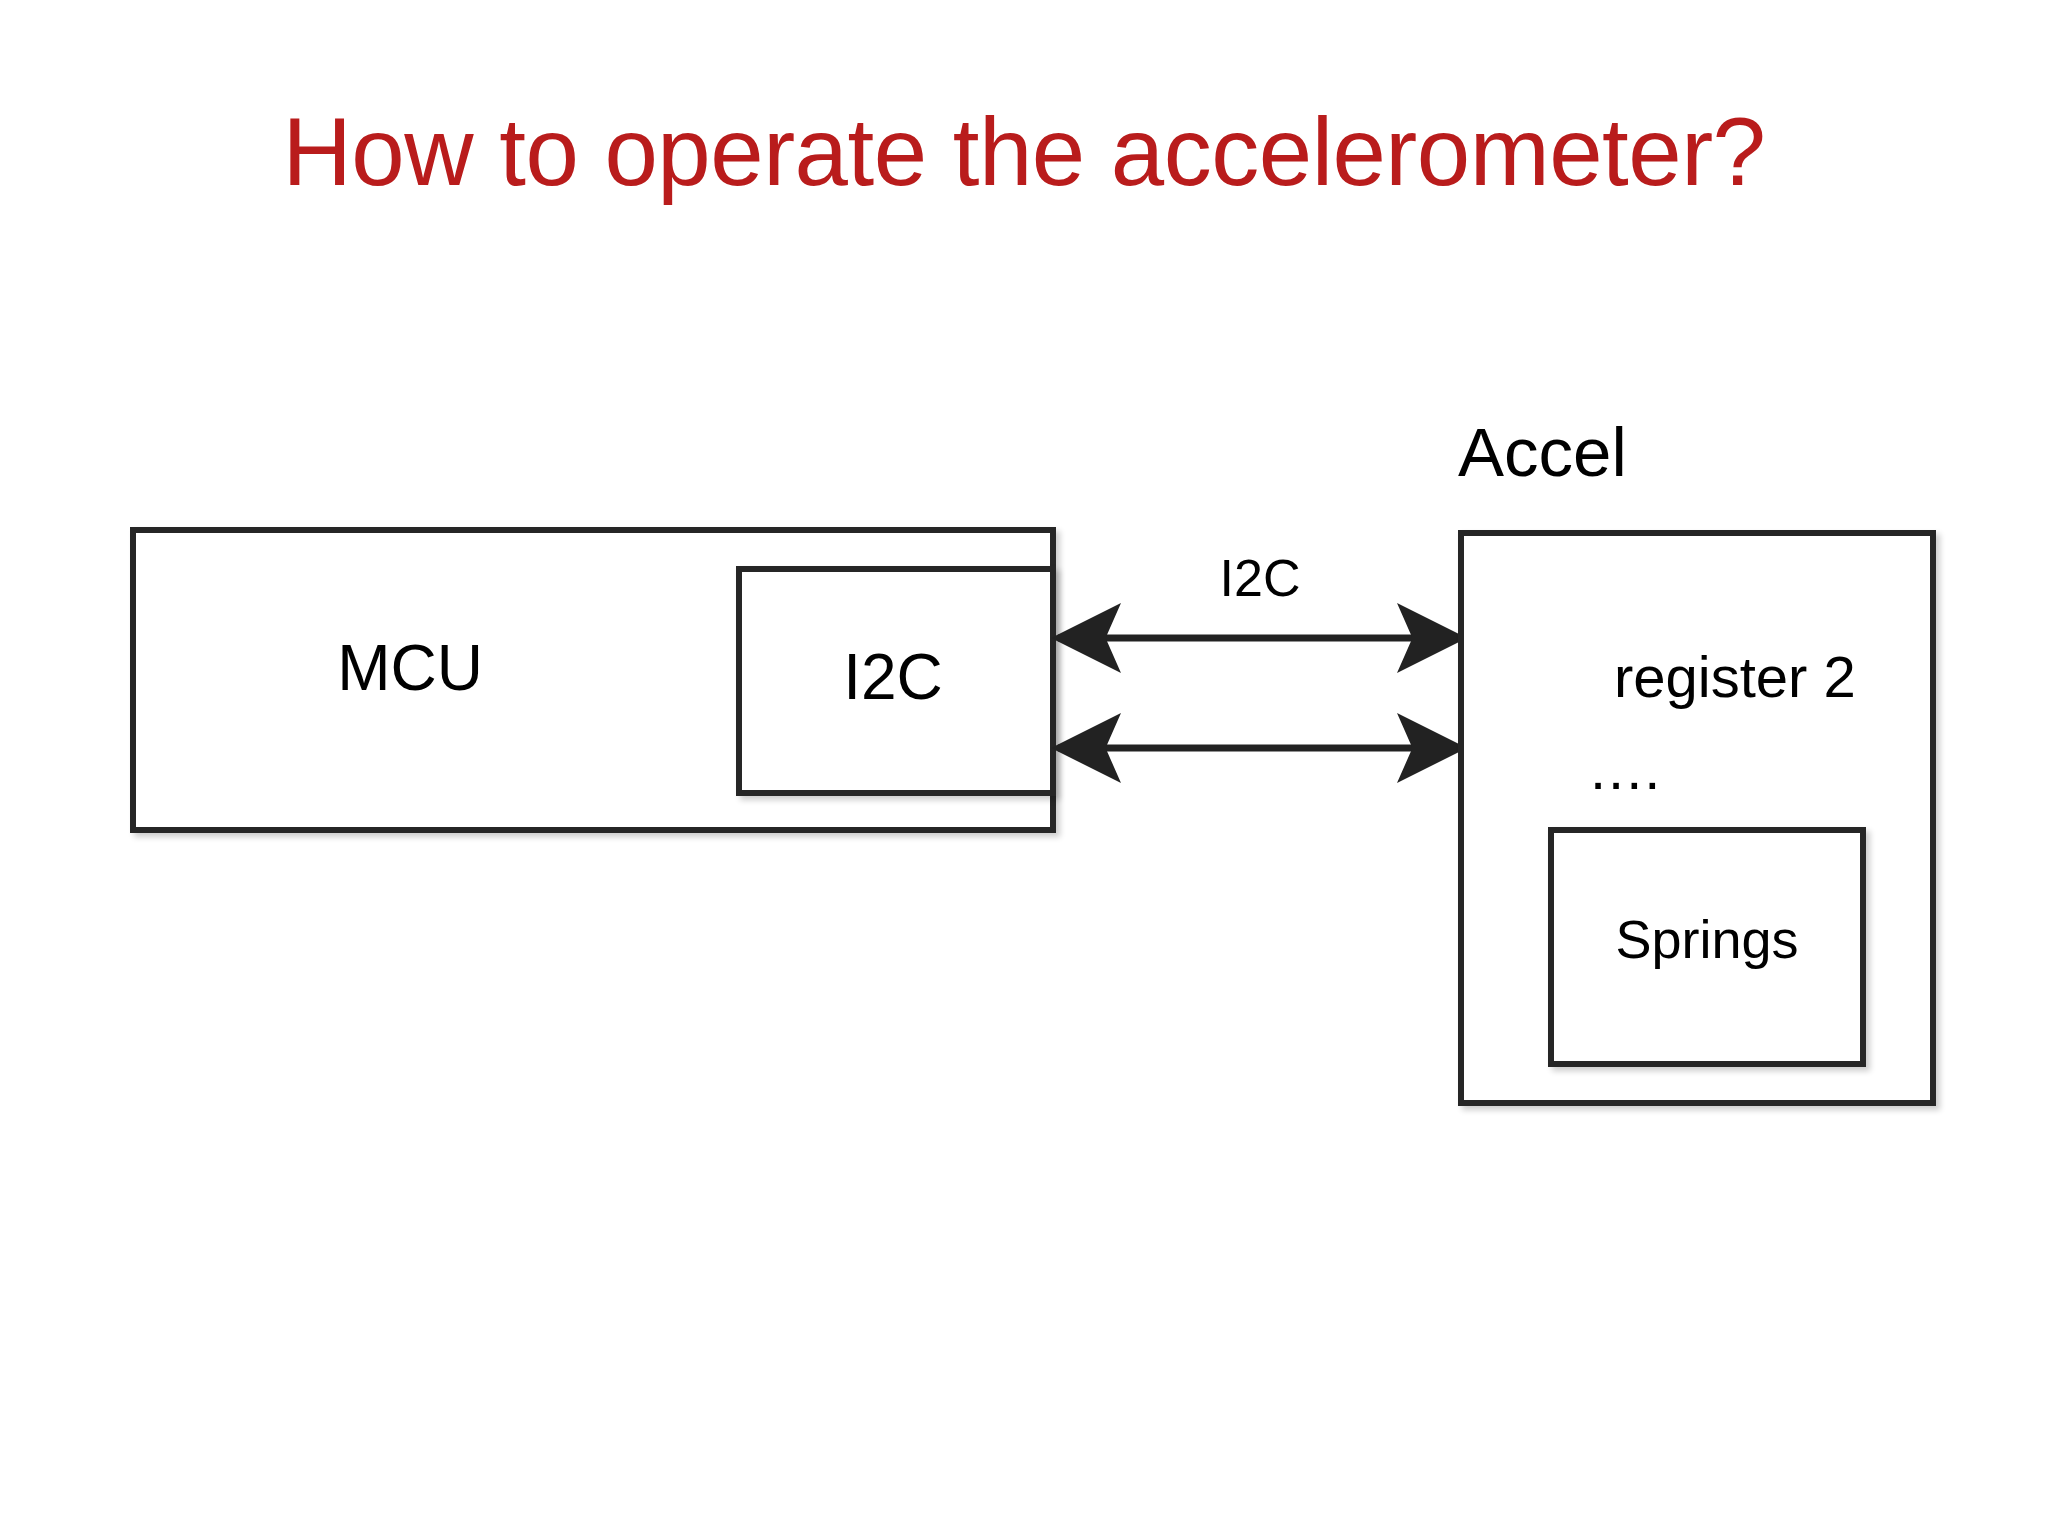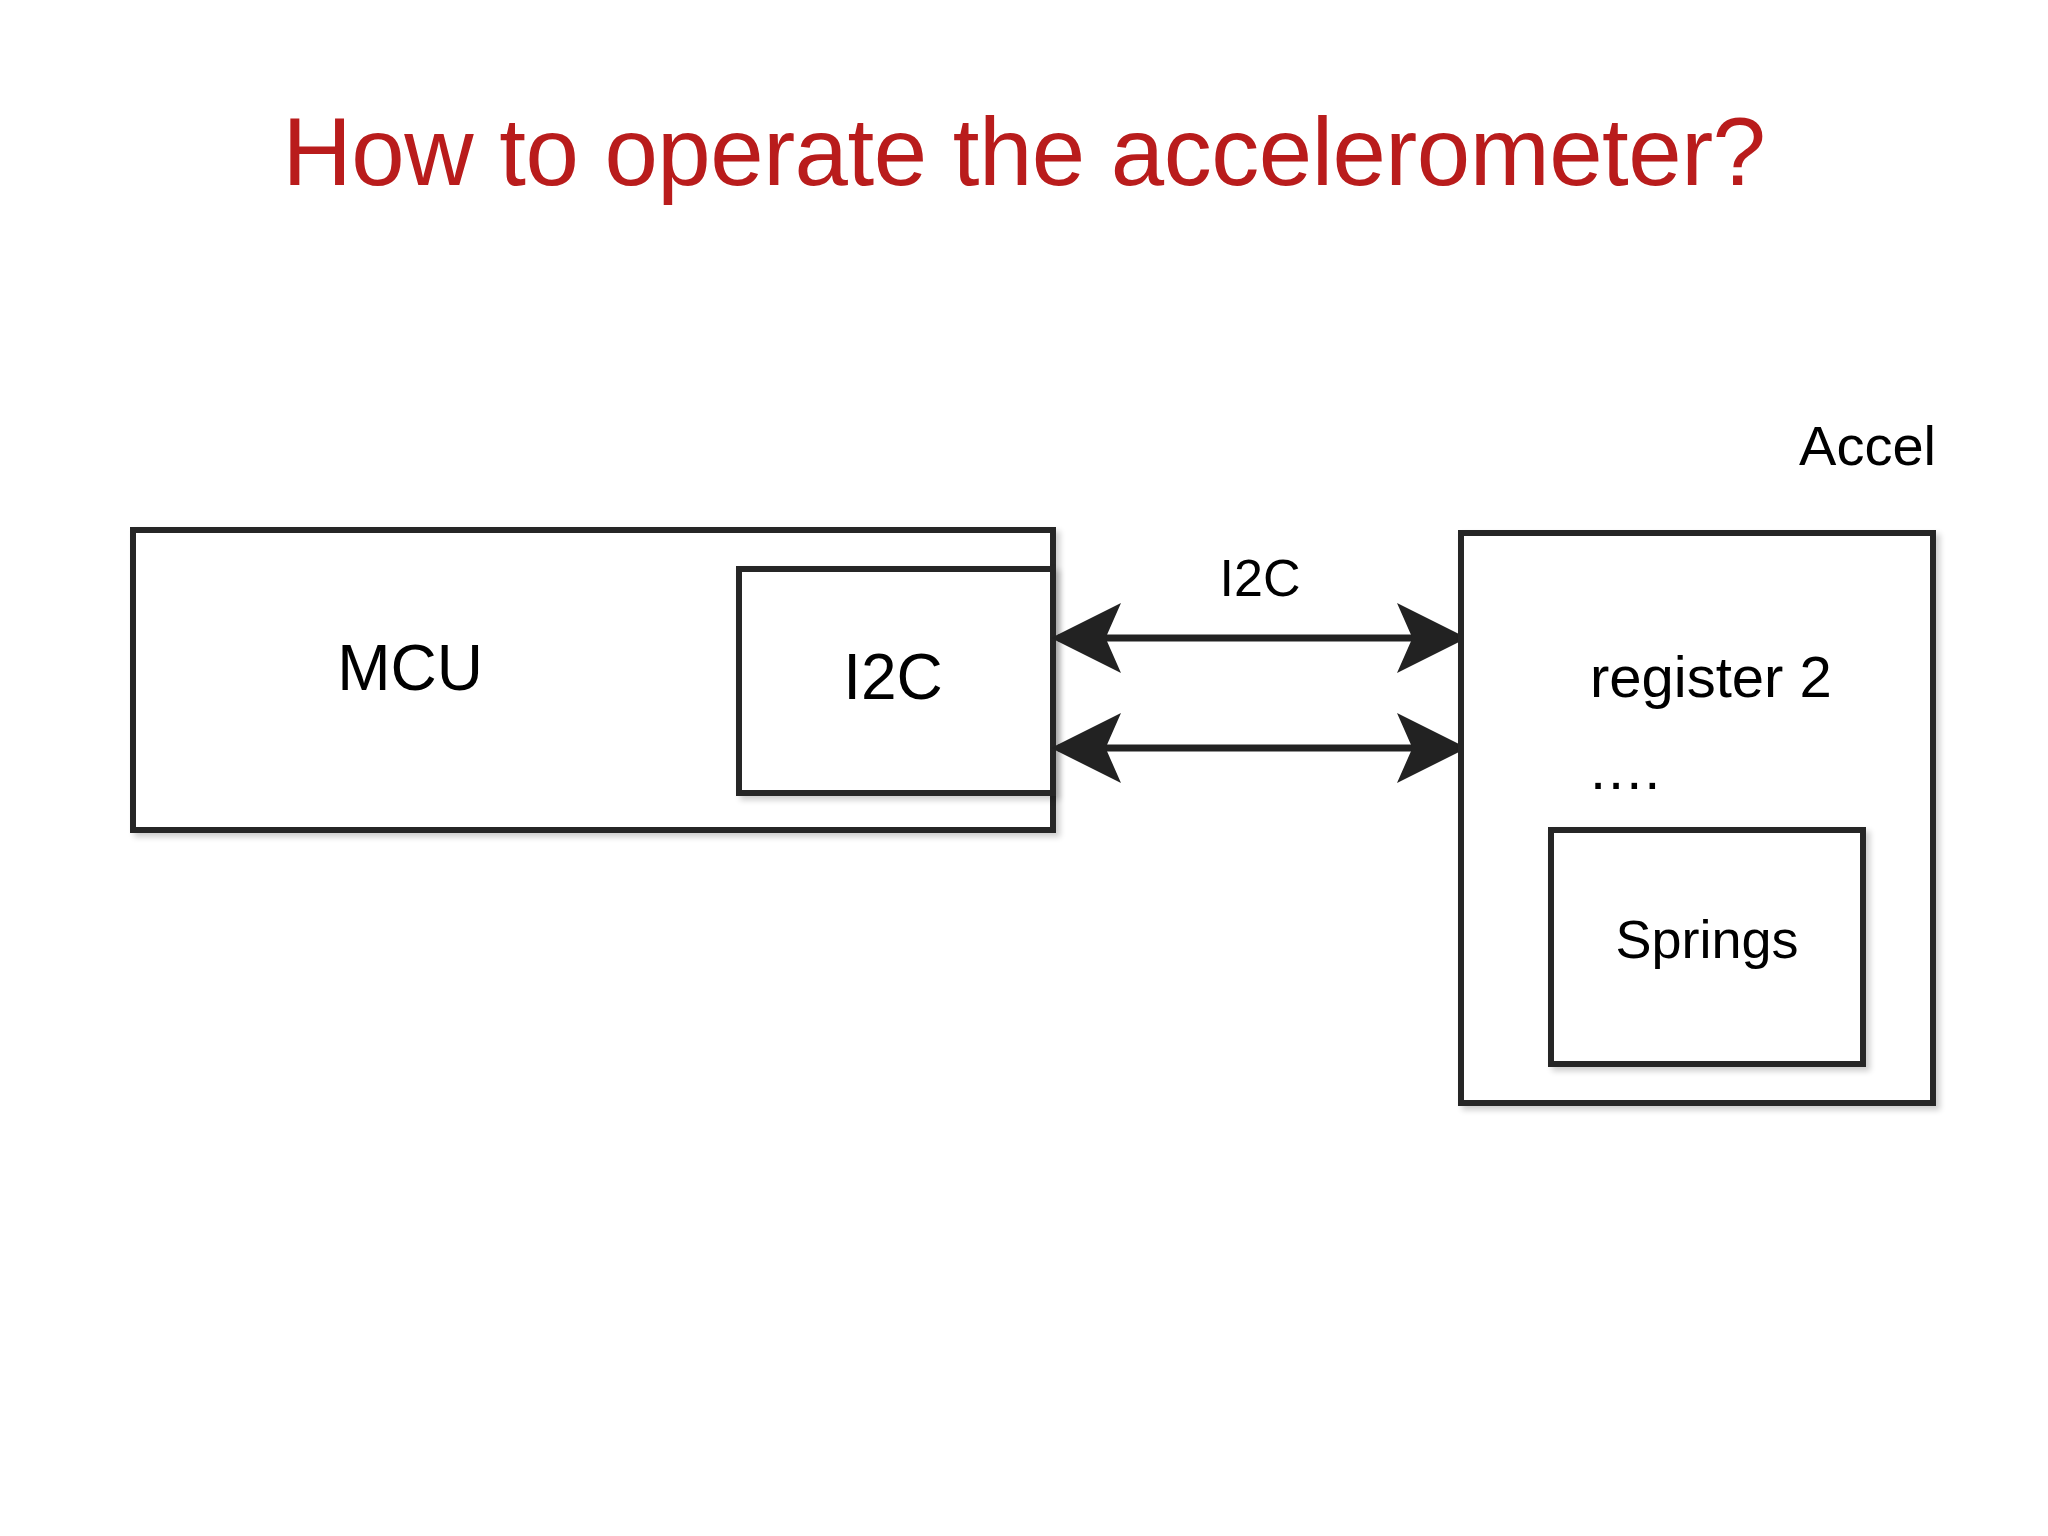--- a/index.html
+++ b/index.html
@@ -77,42 +77,42 @@
     line-height: 1.0;
     white-space: nowrap;
   }
 
   
   #accel-title {
     position: absolute;
     left: 1458px;
     top: 418px;
     width: 478px;
-    text-align: right;
-    font-size: 56px;
+    text-align: left;
+    font-size: 69px;
     line-height: 1.0;
     white-space: nowrap;
   }
   #accel-box {
     left: 1458px;
     top: 530px;
     width: 478px;   
     height: 576px;  
   }
   .accel-reg {
     position: absolute;
     left: 1590px;
     width: 360px;
     text-align: left;
     font-size: 58px;
     line-height: 1.0;
     white-space: nowrap;
   }
   #accel-reg-0 { top: 571px; }
-  #accel-reg-1 { top: 648px; }
+  #accel-reg-1 { top: 648px; margin-left: 24px; }
   #accel-reg-2 { top: 740px; font-size: 58px; letter-spacing: 2px; }
 
   
   #springs-box {
     left: 1548px;
     top: 827px;
     width: 318px;
     height: 240px;
   }
   #springs-label {

